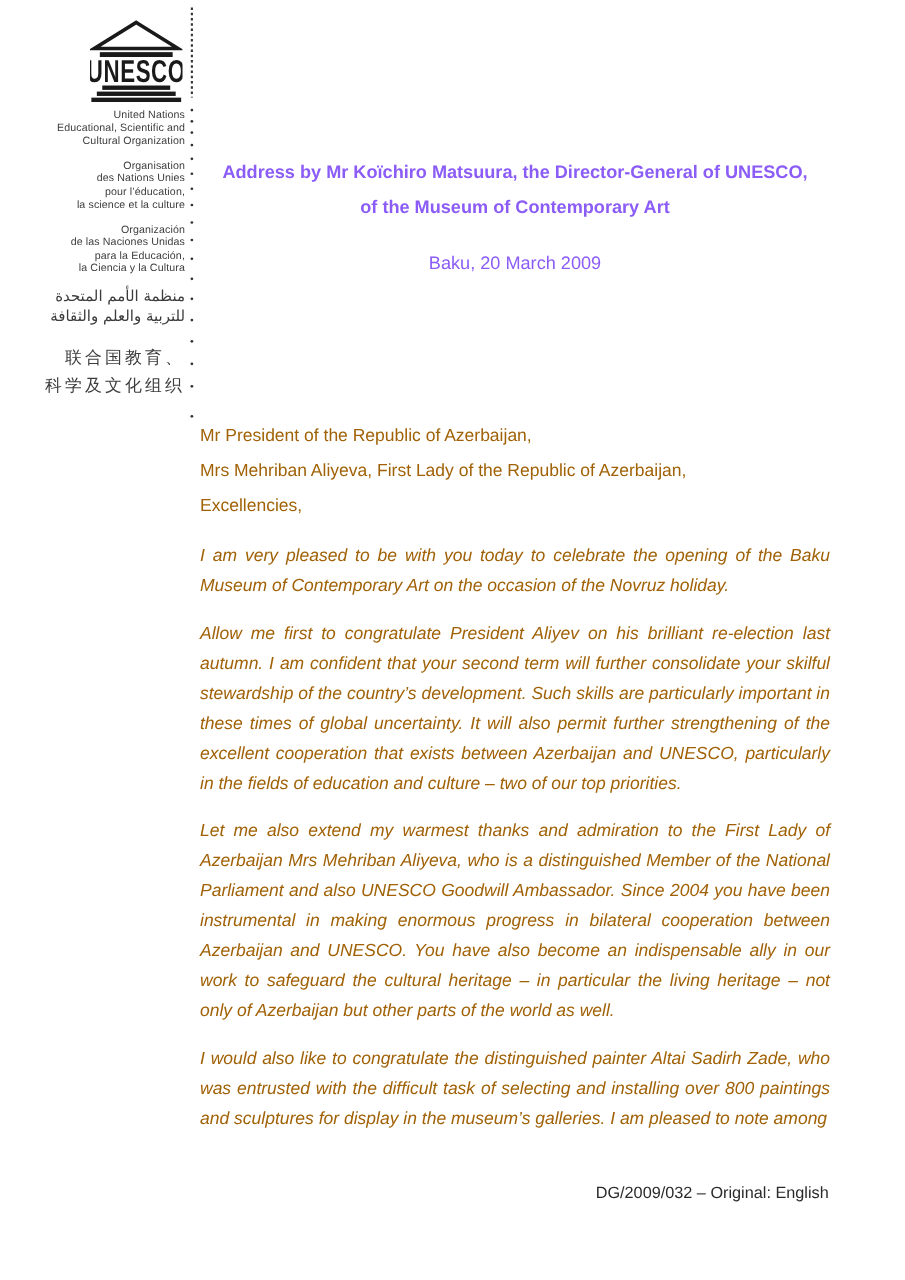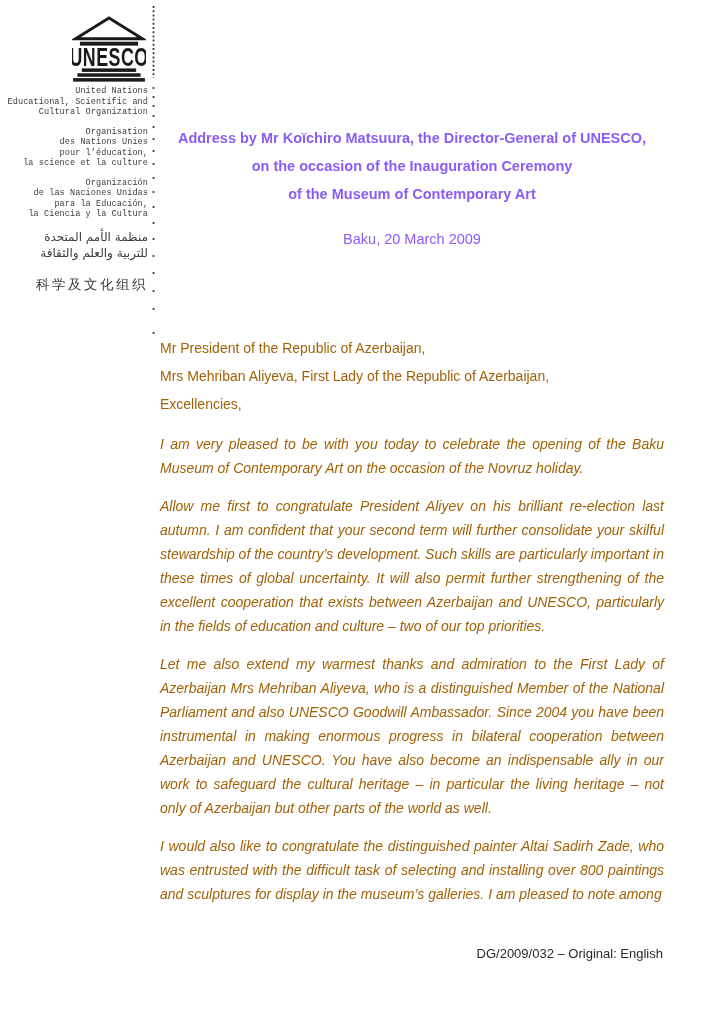--- a/index.html
+++ b/index.html
@@ -13,21 +13,21 @@
   }
   .page { position: absolute; inset: 0; background: #ffffff; }
 
   
   .logo { position: absolute; left: 72px; top: 16px; }
   .org-names {
     position: absolute; left: 0; top: 86px; width: 148px;
     text-align: right; font-size: 8.5px; line-height: 10.5px;
     color: #3c3c3c; letter-spacing: 0.1px;
   }
-  .org-group { margin-bottom: 9px; font-family: Liberation Mono, monospace; }
+  .org-group { margin-bottom: 9px; }
   .org-group.lang-ru { margin-bottom: 13px; }
   .org-group.lang-ar {
     font-family: "DejaVu Sans", sans-serif;
     font-size: 12px; line-height: 16px; margin-bottom: 13px;
     direction: rtl;
     margin-left: 32px;
   }
   .org-group.lang-zh {
     font-size: 13.5px; line-height: 23px; letter-spacing: 2.5px;
     margin-bottom: 0;
@@ -89,20 +89,21 @@
       <div class="org-line">Organización</div>
       <div class="org-line">de las Naciones Unidas</div>
       <div class="org-line">para la Educación,</div>
       <div class="org-line">la Ciencia y la Cultura</div>
     </div>
     <div class="org-group lang-ar" dir="rtl">
       <div class="org-line">منظمة الأمم المتحدة</div>
       <div class="org-line">للتربية والعلم والثقافة</div>
     </div>
     <div class="org-group lang-zh">
+      <div class="org-line">联合国教育、</div>
       <div class="org-line">科学及文化组织</div>
     </div>
   </div>
 
   <svg class="dotted-rule" width="7" height="338" viewBox="0 0 7 338" aria-hidden="true">
     <line x1="3.5" y1="2" x2="3.5" y2="74" stroke="#333333" stroke-width="1.7" stroke-dasharray="2 2.2"></line>
     <g fill="#333333">
       <circle cx="3.5" cy="84" r="1.1"></circle>
         <circle cx="3.5" cy="93" r="1.1"></circle>
       <circle cx="3.5" cy="102" r="1.1"></circle>
@@ -119,21 +120,20 @@
         <circle cx="3.5" cy="252" r="1.1"></circle>
       <circle cx="3.5" cy="269" r="1.1"></circle>
         <circle cx="3.5" cy="287" r="1.1"></circle>
       <circle cx="3.5" cy="305" r="1.1"></circle>
         <circle cx="3.5" cy="329" r="1.1"></circle>
     </g>
   </svg>
 
   <div class="title-block">
     <div>Address by Mr Koïchiro Matsuura, the Director-General of UNESCO,</div>
-    <div>on the occasion of the Inauguration Ceremony</div>
     <div>of the Museum of Contemporary Art</div>
     <div class="dateline">Baku, 20 March 2009</div>
   </div>
 
   <div class="body-block">
     <div class="salutations">
       <div>Mr President of the Republic of Azerbaijan,</div>
       <div>Mrs Mehriban Aliyeva, First Lady of the Republic of Azerbaijan,</div>
       <div>Excellencies,</div>
     </div>

